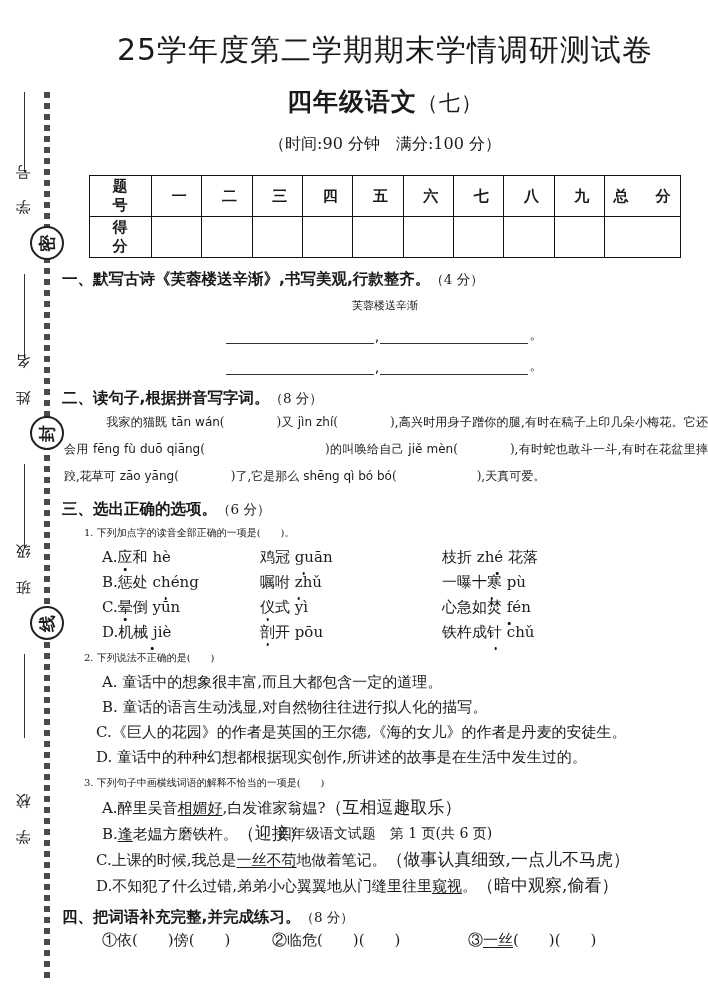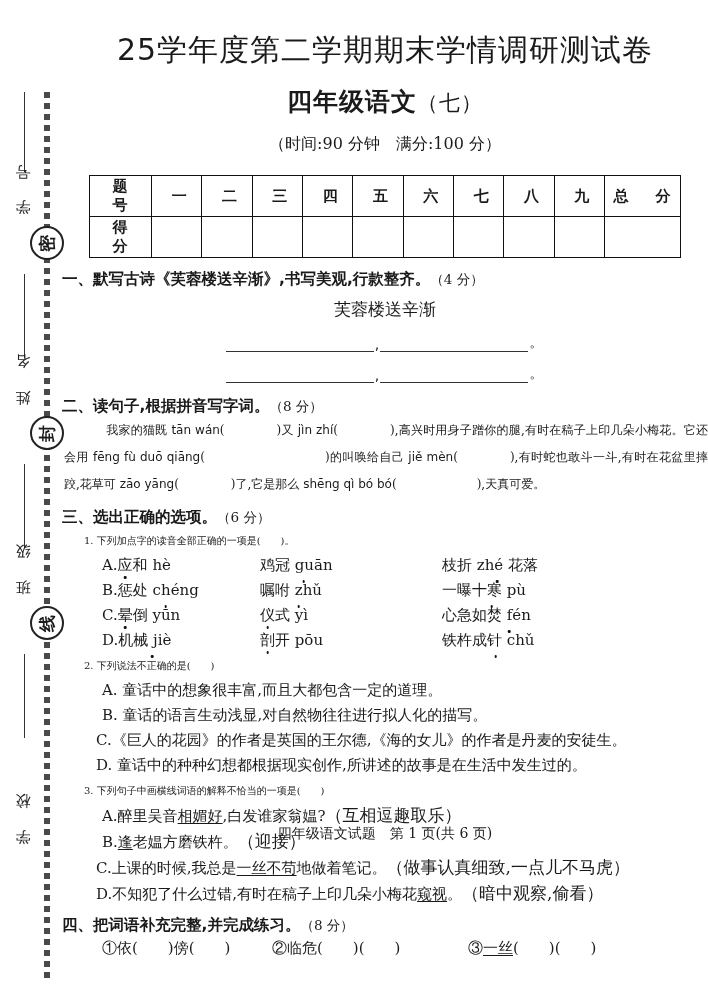--- a/index.html
+++ b/index.html
@@ -79,21 +79,21 @@
   table.score td.num { letter-spacing: 0; }
 
   
   .sec-head {
     font-size: 15.5px; font-weight: bold; margin: 11px 0 0 0;
     letter-spacing: 0px;
   }
   .sec-head .pts { font-weight: normal; font-size: 13.5px;
     font-family: "DejaVu Serif","Liberation Serif",serif; }
 
-  .poem-title { font-size: 17px; text-align: center; margin-top: 8px;
+  .poem-title { font-size: 11px; text-align: center; margin-top: 8px;
     font-family: "DejaVu Sans","Liberation Sans",sans-serif; }
 
   .blank-row {
     display:flex; align-items:flex-end; justify-content:center;
     margin-top: 13px; font-size: 15px;
   }
   .blank-seg { display:inline-block; border-bottom: 1.3px solid #333; height: 15px; }
   .blank-seg.a { width: 148px; }
   .blank-seg.b { width: 148px; }
   .punct { font-size: 14px; padding: 0 1px 0 1px; }
@@ -256,21 +256,21 @@
   <div class="opt">
     <span>A.</span><span>醉里吴音</span><span class="ul">相媚好</span><span>,白发谁家翁媪?</span><span class="gloss">（互相逗趣取乐）</span>
   </div>
   <div class="opt">
     <span>B.</span><span class="ul">逢</span><span>老媪方磨铁杵。</span><span class="gloss">（迎接）</span>
   </div>
   <div class="opt" style="margin-left:34px;">
     <span>C.</span><span>上课的时候,我总是</span><span class="ul">一丝不苟</span><span>地做着笔记。</span><span class="gloss">（做事认真细致,一点儿不马虎）</span>
   </div>
   <div class="opt" style="margin-left:34px;">
-    <span>D.</span><span>不知犯了什么过错,有时在稿子上印几朵小梅花</span><span class="ul">窥视</span><span>。</span><span class="gloss">（暗中观察,偷看）</span>
+    <span>D.</span><span>不知犯了什么过错,弟弟小心翼翼地从门缝里往里</span><span class="ul">窥视</span><span>。</span><span class="gloss">（暗中观察,偷看）</span>
   </div>
 
   <div class="sec-head" style="margin-top:8px;">
     <span>四、把词语补充完整,并完成练习。</span><span class="pts">（8 分）</span>
   </div>
   <div class="opt" style="margin-left:40px;text-decoration:underline;">
     <span class="opt3" style="width:170px;"><span>①</span><span>依(　　)傍(　　)</span></span><span class="opt3" style="width:196px;"><span>②</span><span>临危(　　)(　　)</span></span><span class="opt3"><span>③</span><span class="ul">一丝</span>(　　)(　　)</span>
   </div>
 
   <div class="footer">四年级语文试题　第 1 页(共 6 页)</div>

